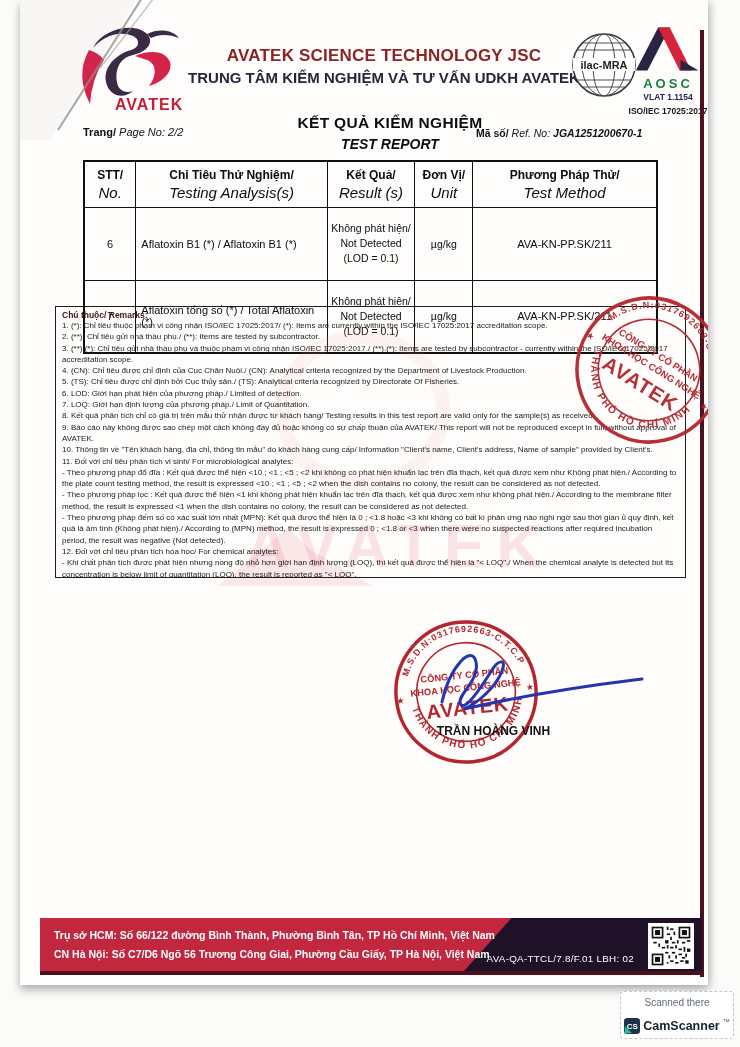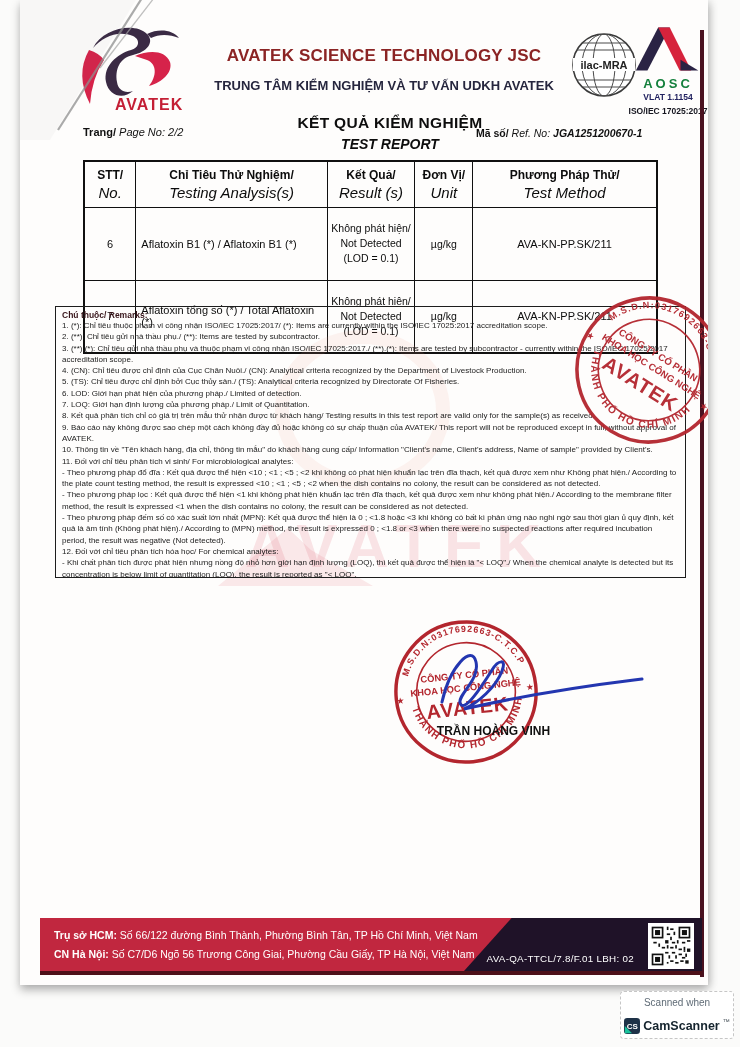--- a/index.html
+++ b/index.html
@@ -8,21 +8,21 @@
   .page { position:absolute; left:20px; top:0; width:688px; height:985px; background:#fefdfc;
           box-shadow:0 5px 9px rgba(0,0,0,.28), 3px 0 8px rgba(0,0,0,.10); overflow:hidden; }
   .right-edge { position:absolute; left:680px; top:30px; width:4px; height:947px; background:#4a1220; }
 
   .abs { position:absolute; }
 
   
   .hdr-logo { left:53px; top:20px; width:132px; height:95px; }
   .hdr-center { left:163px; top:46px; width:402px; text-align:center; }
   .company-name { font-size:17px; font-weight:bold; color:#8b2424; letter-spacing:.2px; }
-  .center-name { font-size:13px; font-weight:bold; color:#26263e; margin-top:12px; }
+  .center-name { font-size:15px; font-weight:bold; color:#26263e; margin-top:3px; }
   .ilac { left:550px; top:31px; width:68px; height:68px; }
   .aosc { left:598px; top:24px; width:100px; text-align:center; }
   .aosc-name { font-size:13px; font-weight:bold; color:#15803d; letter-spacing:3px; margin-top:-2px; }
   .aosc-vlat { font-size:8.5px; font-weight:bold; color:#232360; margin-top:1px; }
   .aosc-iso { font-size:8.5px; font-weight:bold; color:#15151f; margin-top:4px; }
 
   
   .page-no { left:63px; top:126px; font-size:11px; color:#111; }
   .page-no b { font-weight:bold; } .page-no i { font-style:italic; }
   .doc-title { left:240px; top:114px; width:260px; text-align:center; color:#0d0d0d; }
@@ -69,21 +69,21 @@
   .st-c2 { font-size:20px; font-weight:bold; letter-spacing:1px; fill:#b3262e; }
   .st-star { font-size:9px; fill:#b3262e; }
   .sig-title { left:370px; top:592px; width:160px; text-align:center; z-index:2; color:#161616; }
   .sig-title .vn { font-size:12.5px; font-weight:bold; }
   .sig-title .en { font-size:12.5px; font-weight:bold; letter-spacing:.5px; margin-top:3px; }
   .sig-svg { left:392px; top:628px; width:238px; height:105px; z-index:4; }
   .signer-name { left:386px; top:724px; width:175px; text-align:center; font-size:12px; font-weight:bold; color:#101010; z-index:4; }
 
   
   .footer { left:20px; top:918px; width:662px; height:57px; background:#c1273f; border-bottom:4px solid #4d1018; z-index:6; }
-  .footer-addr { position:absolute; left:14px; top:8px; color:#fff; font-size:10.5px; font-weight:normal; line-height:19px; white-space:nowrap; z-index:2; }
+  .footer-addr { position:absolute; left:14px; top:8px; color:#fff; font-size:10.5px; font-weight:bold; line-height:19px; white-space:nowrap; z-index:2; }
   .footer-dark { position:absolute; right:0; top:0; width:238px; height:100%; background:#1f1228;
                  clip-path:polygon(20% 0, 100% 0, 100% 100%, 0 100%); z-index:1; }
   .doc-code { position:absolute; right:68px; bottom:7px; color:#fff; font-size:9.8px; letter-spacing:.3px; z-index:3; }
   .qr { position:absolute; right:8px; top:5px; width:46px; height:46px; background:#fff; padding:2px; z-index:3; }
 
   
   .cs-badge { left:620px; top:991px; width:114px; height:48px; border:1.5px dashed #c6c6c6; border-radius:4px;
               background:#fff; text-align:center; padding-top:5px; }
   .cs-line1 { font-size:10px; color:#5f6b76; }
   .cs-line2 { display:flex; align-items:center; justify-content:center; gap:3px; margin-top:10px; }
@@ -339,21 +339,21 @@
   <svg class="abs curl" viewBox="0 0 210 145">
     <polygon points="0,0 116,0 30,140 0,140" fill="rgba(110,100,108,0.04)"></polygon>
     <line x1="122" y1="-2" x2="38" y2="130" stroke="#8f8f8f" stroke-width="2.2" opacity="0.75"></line>
     <line x1="134" y1="-2" x2="80" y2="68" stroke="#a5a5a5" stroke-width="1.3" opacity="0.7"></line>
   </svg>
 
   <div class="right-edge"></div>
 </div>
 
 <div class="abs cs-badge">
-  <div class="cs-line1">Scanned when</div>
+  <div class="cs-line1">Scanned there</div>
   <div class="cs-line2">
     <svg width="16" height="16" viewBox="0 0 20 20">
       <rect x="0" y="0" width="20" height="20" rx="4" fill="#1e3248"></rect>
       <polygon points="1,19 10,19 1,10" fill="#19c39c"></polygon>
       <text x="10.5" y="14" text-anchor="middle" font-size="10" font-weight="bold" fill="#fff">CS</text>
     </svg>
     <span class="cs-name">CamScanner</span>
     <span class="cs-tm">™</span>
   </div>
 </div>

